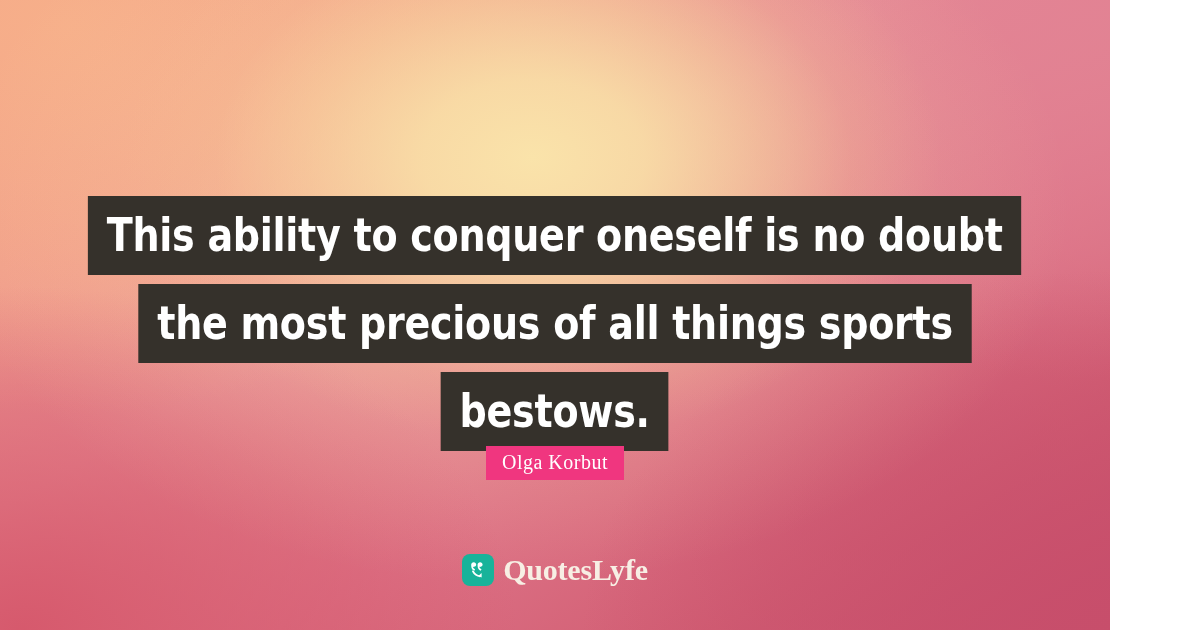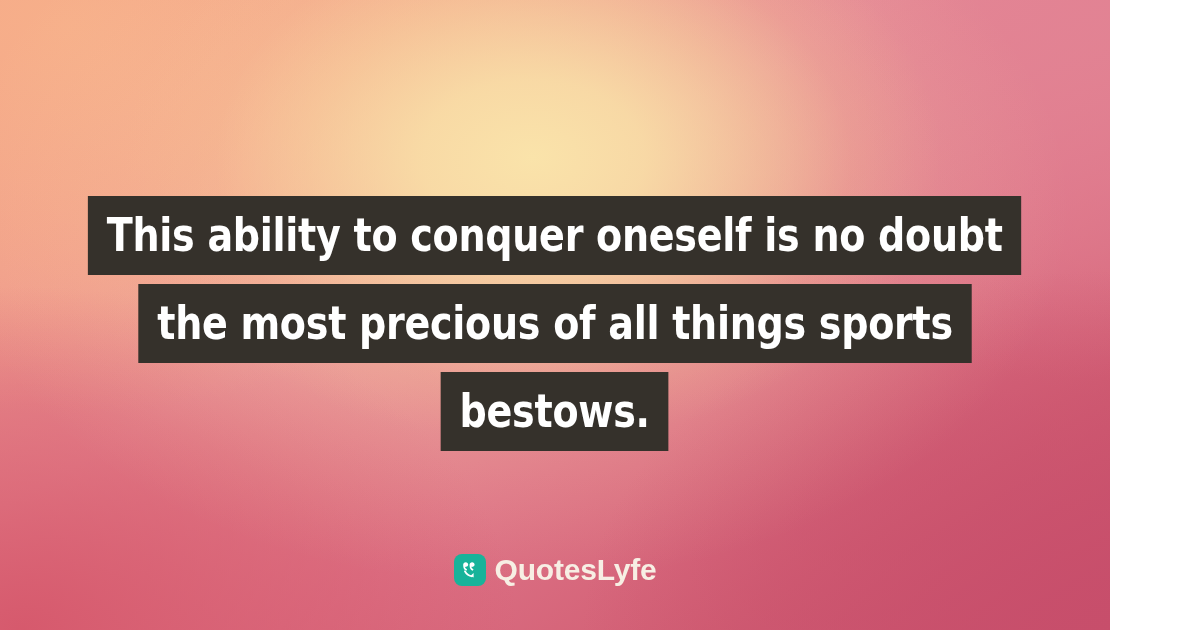--- a/index.html
+++ b/index.html
@@ -136,21 +136,21 @@
     height: 32px;
     border-radius: 8px;
     background: #18b39a;
     display: flex;
     align-items: center;
     justify-content: center;
     flex: none;
   }
   #brand-icon svg { display: block; }
   #brand-name {
-    font-family: Liberation Sans, sans-serif;
+    font-family: Liberation Serif, serif;
     font-weight: bold;
     font-size: 30px;
     color: #f7efe4;
     letter-spacing: -0.2px;
     line-height: 1;
   }
 </style>
 </head>
 <body>
 
@@ -163,20 +163,23 @@
   <div class="bg-layer" id="bg-corner-br"></div>
   <div class="bg-layer" id="bg-glow-soft"></div>
   <div class="bg-layer" id="bg-glow"></div>
 
   <div id="quote-block">
     <span class="quote-line">This ability to conquer oneself is no doubt</span>
     <span class="quote-line">the most precious of all things sports</span>
     <span class="quote-line">bestows.</span>
   </div>
 
+  <div id="author-wrap">
+    <span id="author-badge">Olga Korbut</span>
+  </div>
 
   <div id="brand">
     <span id="brand-icon">
       <svg width="22" height="22" viewBox="0 0 22 22" aria-hidden="true">
         <path d="M4.2 5.6 C4.2 4.3 5.3 3.3 6.7 3.3 C8.1 3.3 9.2 4.3 9.2 5.6 C9.2 6.9 8.1 7.9 6.7 7.9 C6.4 7.9 6.1 7.86 5.9 7.8 C6.15 9.0 7.0 9.9 8.1 10.3 L7.35 11.7 C5.0 10.95 4.2 8.9 4.2 6.7 Z" fill="#ffffff"></path>
         <path d="M10.6 5.6 C10.6 4.3 11.7 3.3 13.1 3.3 C14.5 3.3 15.6 4.3 15.6 5.6 C15.6 6.9 14.5 7.9 13.1 7.9 C12.8 7.9 12.5 7.86 12.3 7.8 C12.55 9.0 13.4 9.9 14.5 10.3 L13.75 11.7 C11.4 10.95 10.6 8.9 10.6 6.7 Z" fill="#ffffff"></path>
         <path d="M6.0 12.4 C7.6 15.4 10.0 17.0 13.0 17.2" stroke="#ffffff" stroke-width="1.9" fill="none" stroke-linecap="round"></path>
         <path d="M14.6 14.1 L14.6 18.6 L11.9 16.6 Z" fill="#ffffff"></path>
       </svg>
     </span>

